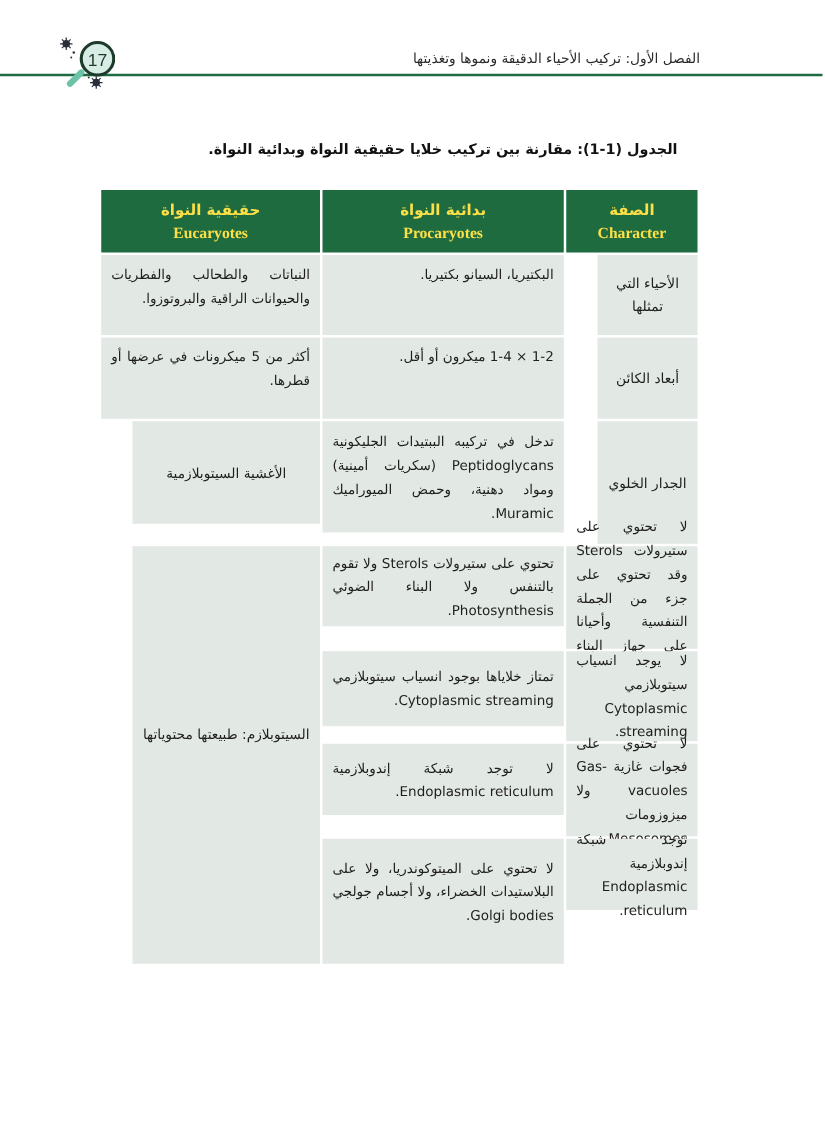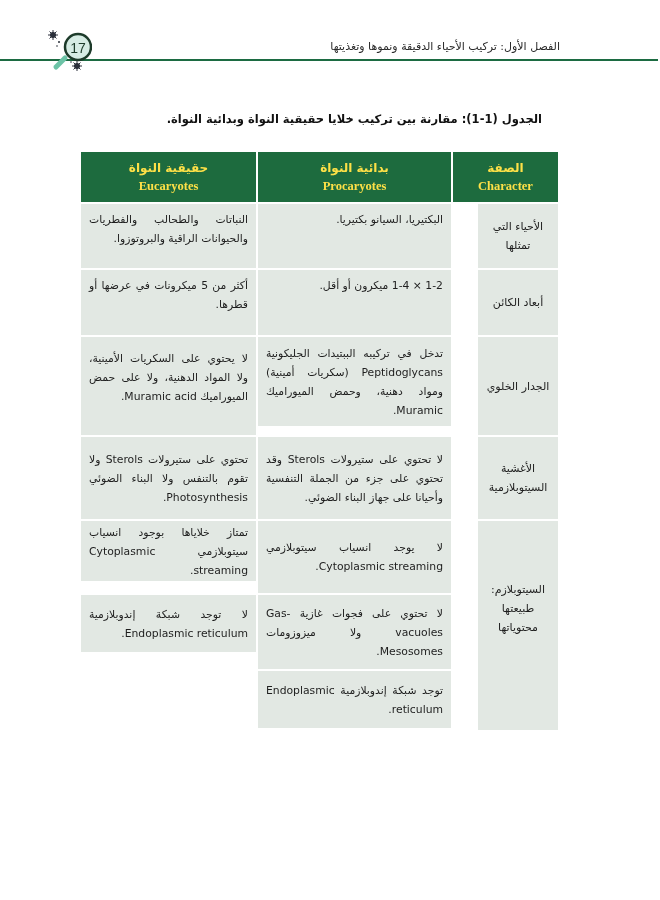--- a/index.html
+++ b/index.html
@@ -124,27 +124,26 @@
     <div class="cell" style="height:64px">النباتات والطحالب والفطريات والحيوانات الراقية والبروتوزوا.</div>
 
     <div class="cell char" style="height:65px">أبعاد الكائن</div>
     <div class="cell" style="height:65px">1-2 × 1-4 ميكرون أو أقل.</div>
     <div class="cell" style="height:65px">أكثر من 5 ميكرونات في عرضها أو قطرها.</div>
 
     <div class="cell char" style="height:98px">الجدار الخلوي</div>
     <div class="cell mid" style="height:89px">
         <span>تدخل في تركيبه الببتيدات الجليكونية Peptidoglycans (سكريات أمينية) ومواد دهنية، وحمض الميوراميك Muramic.</span>
       </div>
-    <div class="cell" style="height:98px; padding-top:12px">لا يحتوي على السكريات الأمينية، ولا المواد الدهنية، ولا على حمض الميوراميك Muramic acid.</div>
 
     <div class="cell char" style="height:82px">الأغشية السيتوبلازمية</div>
     <div class="cell mid" style="height:82px">
         <span>لا تحتوي على ستيرولات Sterols وقد تحتوي على جزء من الجملة التنفسية وأحيانا على جهاز البناء الضوئي.</span>
       </div>
-    <div class="cell mid" style="height:82px">
+    <div class="cell mid" style="height:64px">
         <span>تحتوي على ستيرولات Sterols ولا تقوم بالتنفس ولا البناء الضوئي Photosynthesis.</span>
       </div>
 
     <div class="cell char" style="grid-row: span 4; padding-bottom:40px">السيتوبلازم: طبيعتها محتوياتها</div>
     <div class="cell mid" style="height:72px">
         <span>لا يوجد انسياب سيتوبلازمي Cytoplasmic streaming.</span>
       </div>
     <div class="cell mid" style="height:60px">
         <span>تمتاز خلاياها بوجود انسياب سيتوبلازمي Cytoplasmic streaming.</span>
       </div>
@@ -153,14 +152,15 @@
         <span>لا تحتوي على فجوات غازية Gas-vacuoles ولا ميزوزومات Mesosomes.</span>
       </div>
 
     <div class="cell mid" style="height:57px">
         <span>لا توجد شبكة إندوبلازمية Endoplasmic reticulum.</span>
       </div>
     <div class="cell mid" style="height:57px">
         <span>توجد شبكة إندوبلازمية Endoplasmic reticulum.</span>
       </div>
 
+    <div class="cell" style="height:100px; padding-top:14px">لا تحتوي على الميتوكوندريا، ولا على البلاستيدات الخضراء، ولا أجسام جولجي Golgi bodies.</div>
   </div>
 </div>
 
 </body></html>

